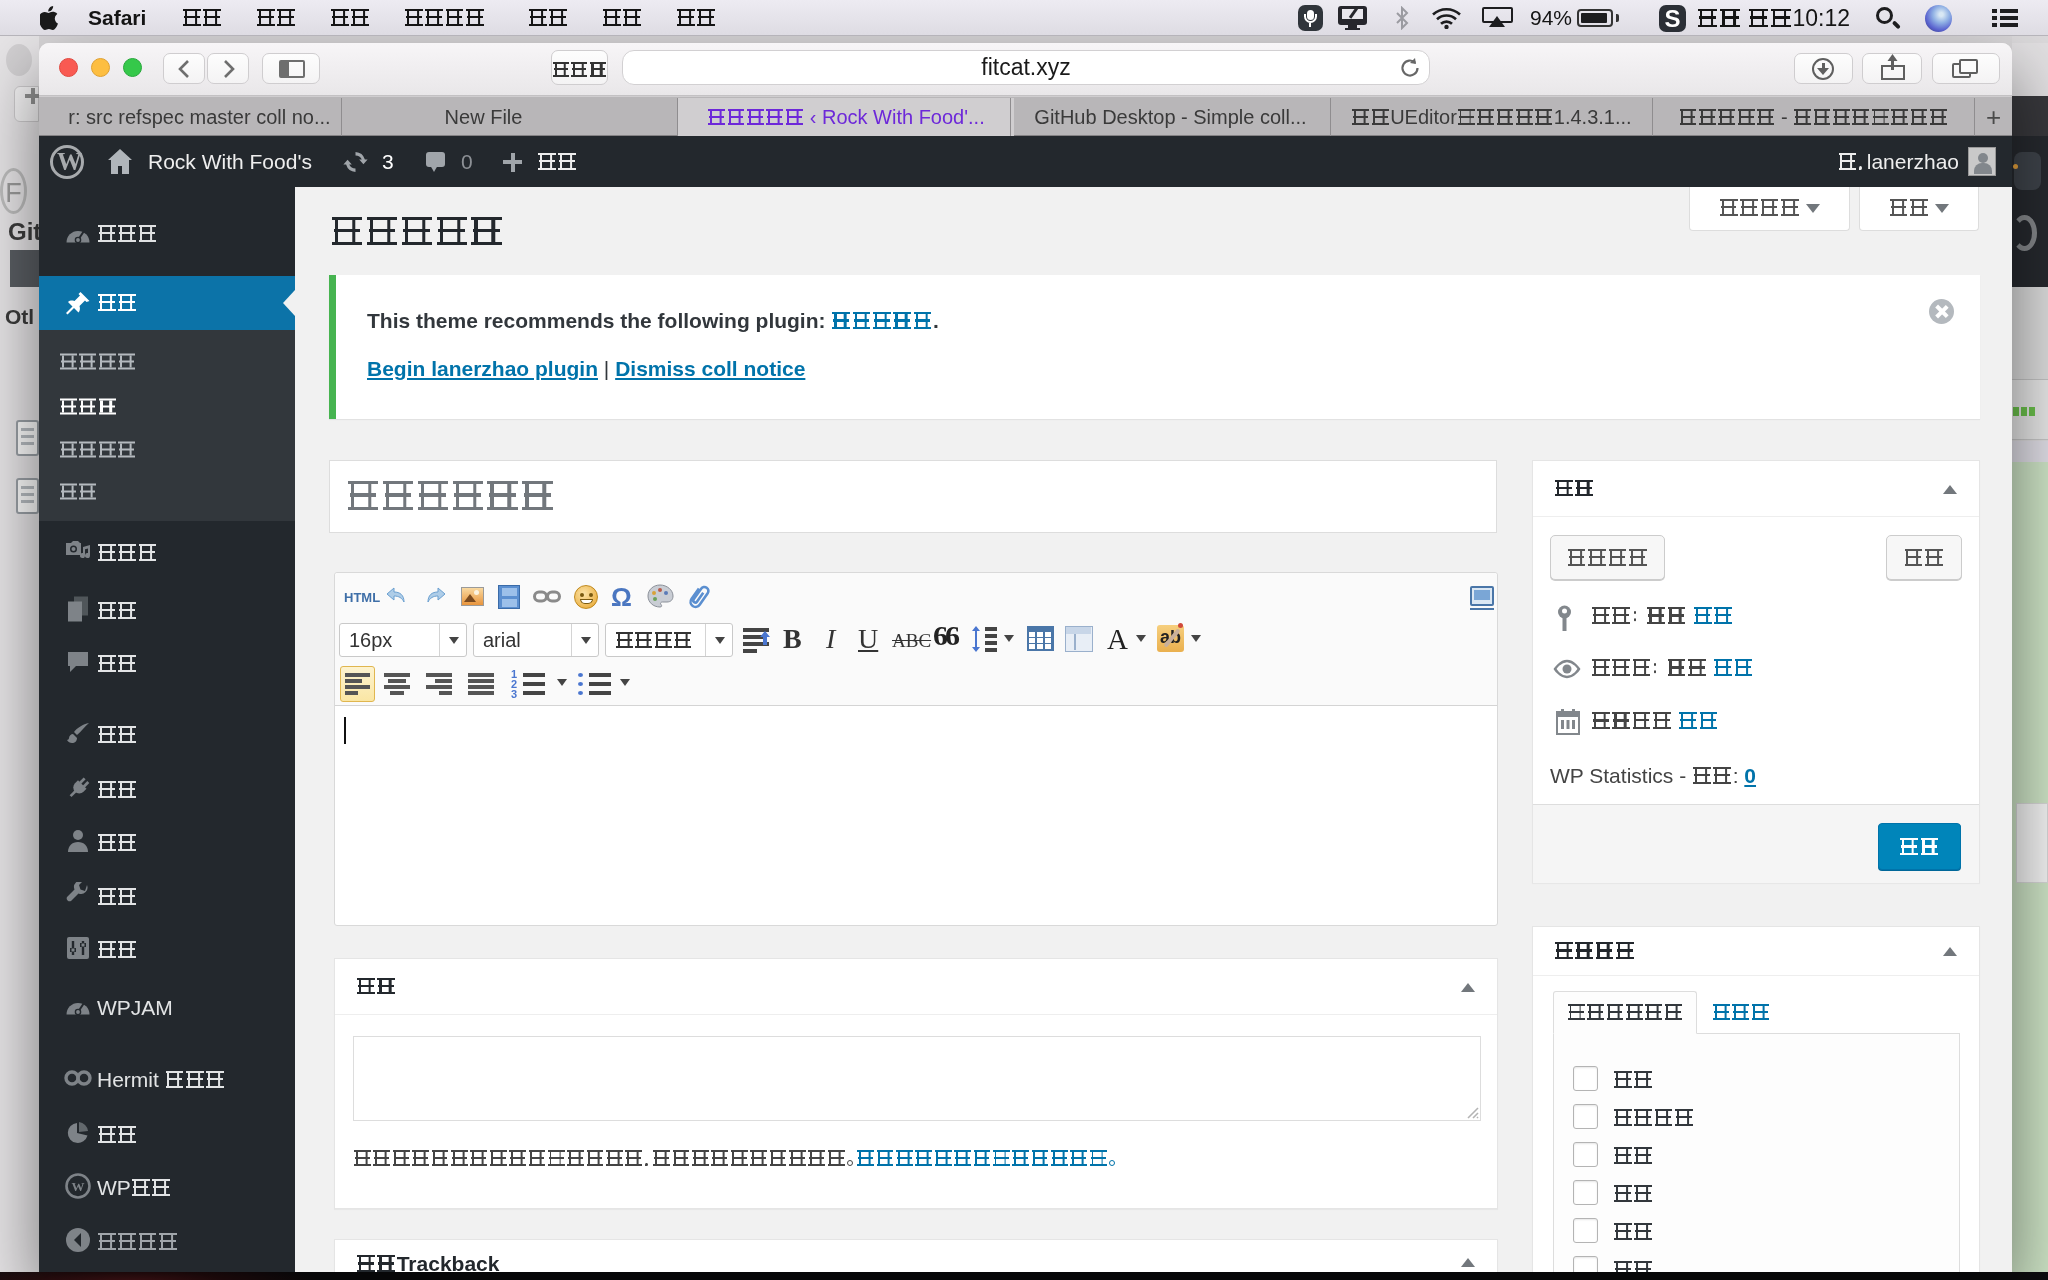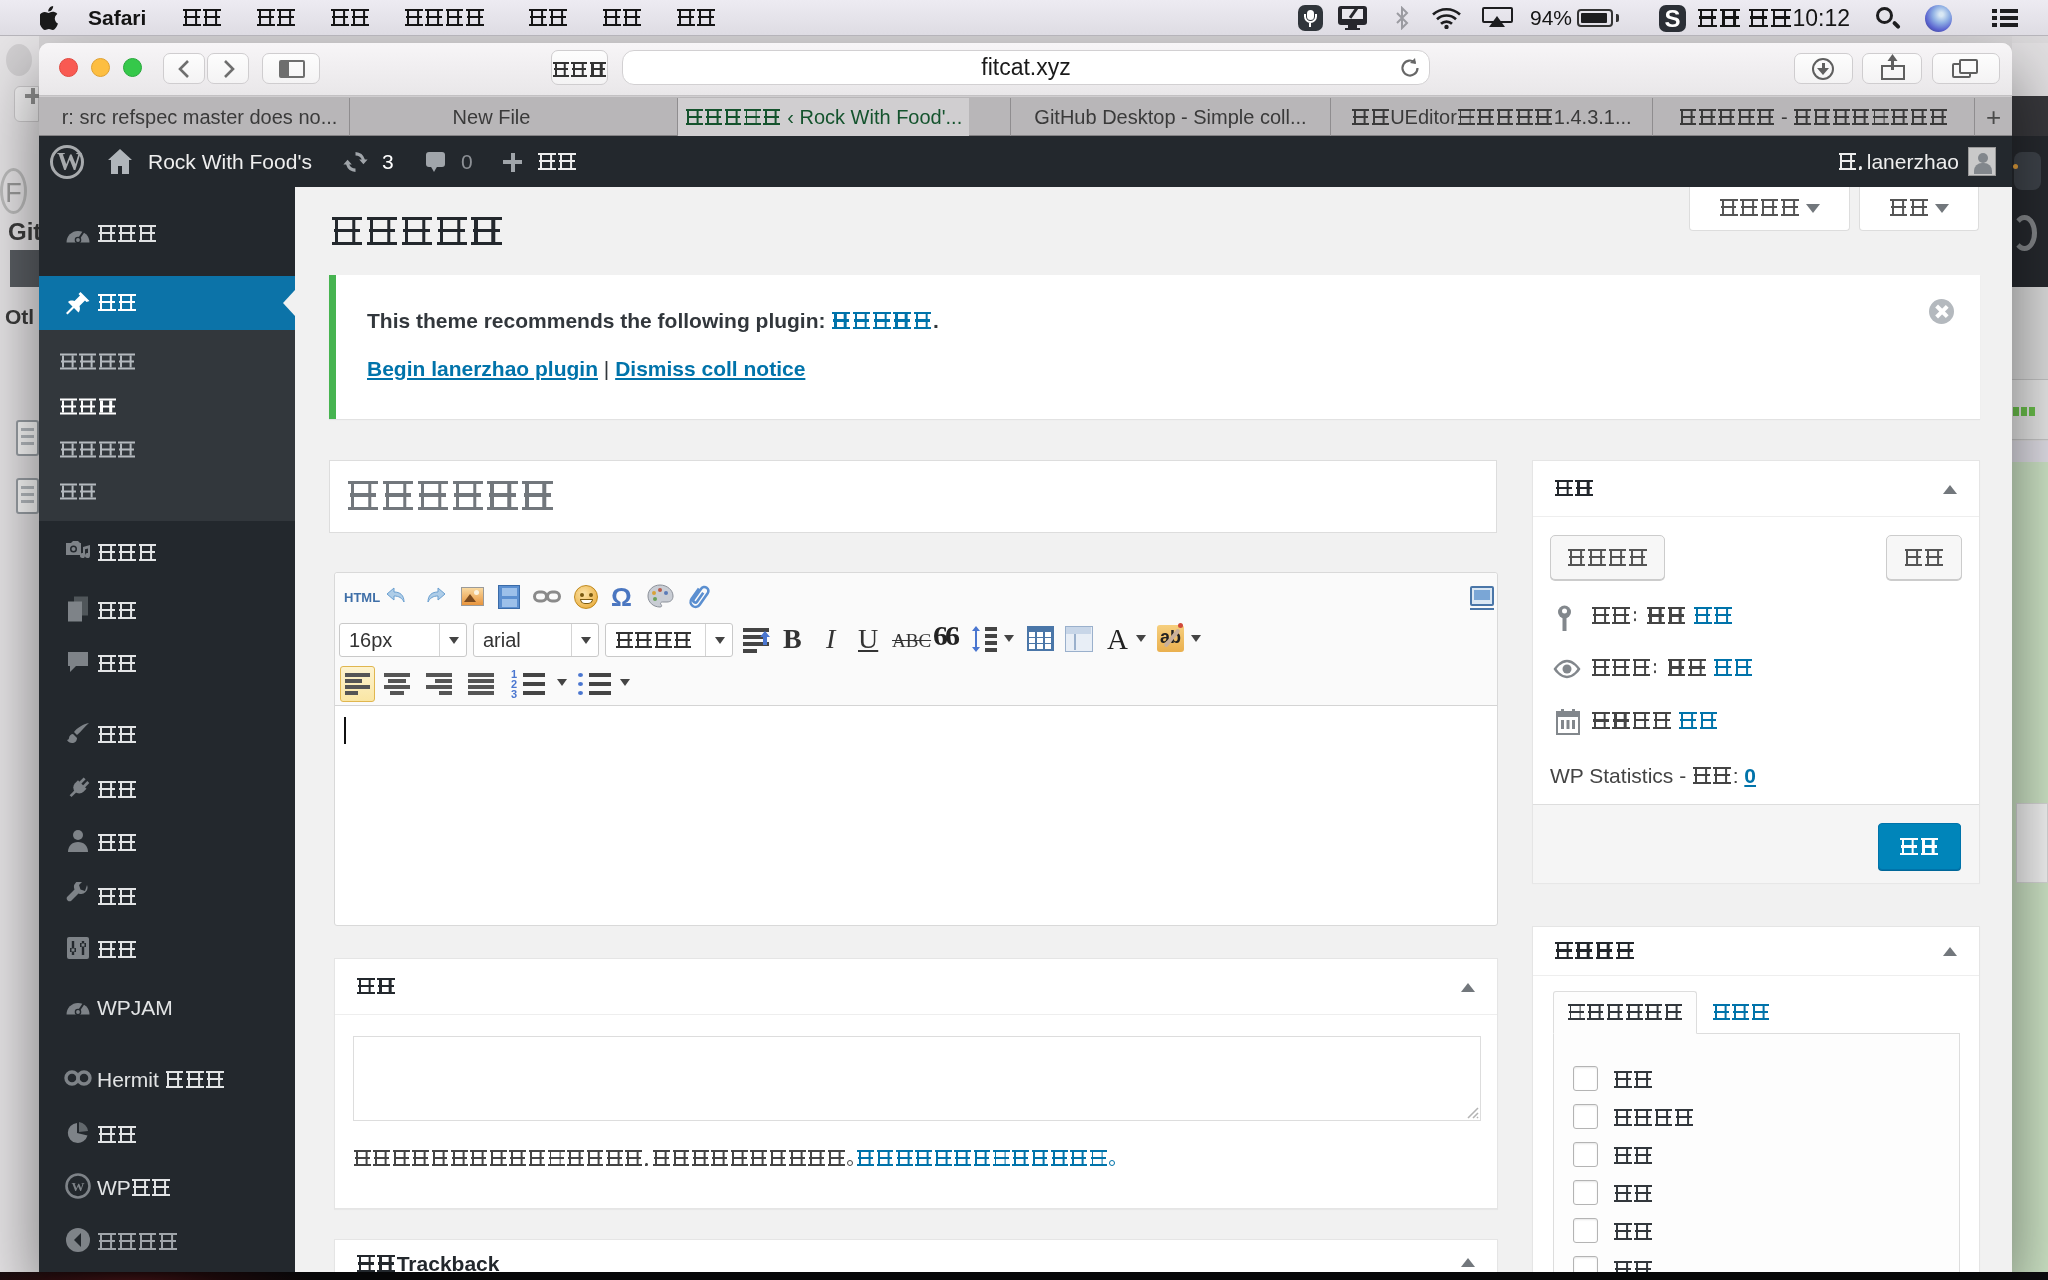--- a/index.html
+++ b/index.html
@@ -190,23 +190,23 @@
    <svg class="abs" style="left:23px;top:0" width="13" height="8" viewBox="0 0 13 8">
           <path fill="#5f5f5f" d="M6.5 0l5 7H1.5z"></path>
         </svg>
   </div>
   <div class="tbtn" style="left:1893px;width:68px">
    <div class="abs" style="left:19px;top:9px;width:19px;height:15px;border:2px solid #5f5f5f;border-radius:2px"></div>
    <div class="abs" style="left:26px;top:5px;width:19px;height:15px;border:2px solid #5f5f5f;border-radius:2px;background:#fbfbfb"></div>
   </div>
  </div>
  <div class="abs" id="tabbar">
-  <div class="tab" style="left:0;width:321px;border-left:none">r: src refspec master does no...</div>
-  <div class="tab" style="left:310px;width:284px">New File</div>
-  <div class="tab" style="left:638px;width:292px;background:#d0ced0;color:#14532d"><i class="h"></i><i class="h"></i><i class="h"></i><i class="h"></i><i class="h"></i> ‹ Rock With Food'...</div>
+  <div class="tab" style="left:0;width:321px;border-left:none">r: src refspec master coll no...</div>
+  <div class="tab" style="left:302px;width:284px">New File</div>
+  <div class="tab" style="left:638px;width:337px;background:#d0ced0;color:#6d28d9"><i class="h"></i><i class="h"></i><i class="h"></i><i class="h"></i><i class="h"></i> ‹ Rock With Food'...</div>
   <div class="tab" style="left:971px;width:320px">GitHub Desktop - Simple coll...</div>
   <div class="tab" style="left:1291px;width:322px"><i class="h"></i><i class="h"></i>UEditor<i class="h"></i><i class="h"></i><i class="h"></i><i class="h"></i><i class="h"></i>1.4.3.1...</div>
   <div class="tab" style="left:1613px;width:322px"><i class="h"></i><i class="h"></i><i class="h"></i><i class="h"></i><i class="h"></i> - <i class="h"></i><i class="h"></i><i class="h"></i><i class="h"></i><i class="h"></i><i class="h"></i><i class="h"></i><i class="h"></i></div>
   <div class="tab" style="left:1935px;width:38px;font-size:26px;color:#4a4a4a">+</div>
  </div>
  <div class="abs" id="wp">
   <div class="abs" id="adminbar">
  <div class="abs" style="left:11px;top:9px;width:34px;height:34px;border:3px solid #a7aaad;border-radius:50%"></div>
  <div class="abs" style="left:18px;top:15px;color:#a7aaad;font-family:'Liberation Serif',serif;font-size:25px;font-weight:bold;line-height:22px">W</div>
  <svg class="abs" style="left:69px;top:13px" width="24" height="25" viewBox="0 0 24 25">

